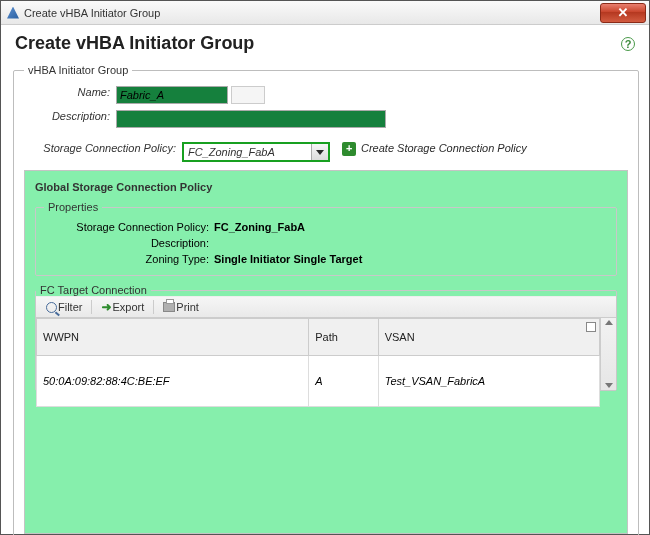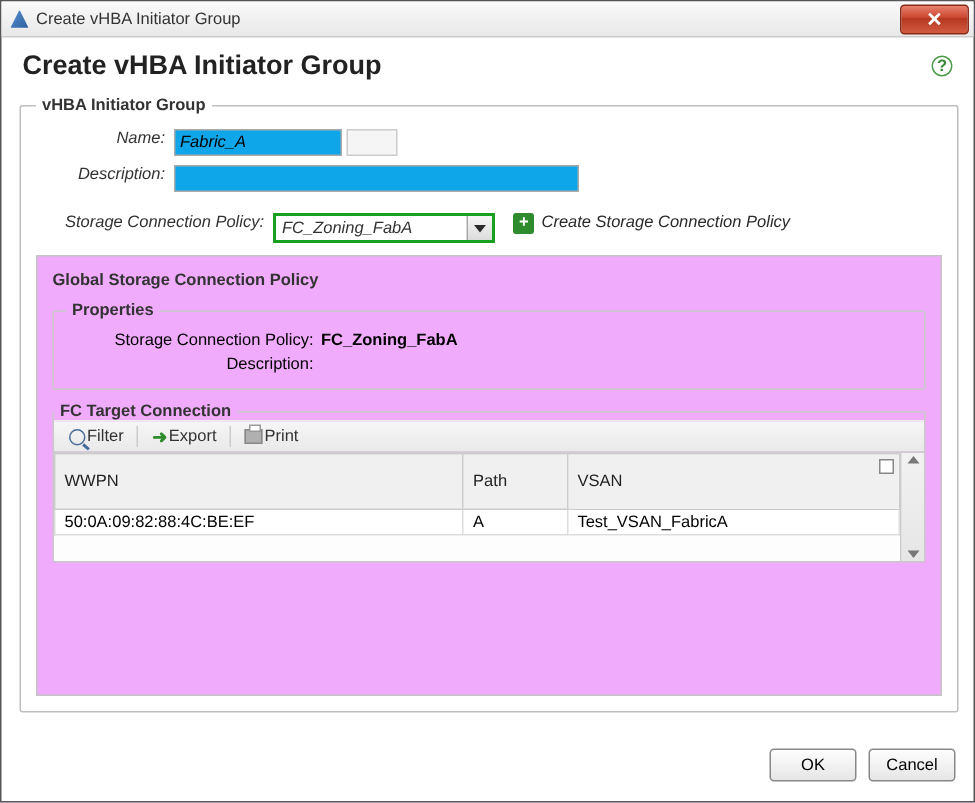--- a/index.html
+++ b/index.html
@@ -75,21 +75,21 @@
     line-height: 13px;
     font-size: 11px;
   }
   fieldset {
     border: 1px solid #bdbdbd;
     border-radius: 2px;
     margin: 0 0 8px 0;
     padding: 10px 10px;
   }
   fieldset > legend {
-    font-weight: bold;
+    font-weight: normal;
     font-size: 11px;
     padding: 0 4px;
     color: #333;
   }
   .row {
     display: flex;
     align-items: flex-start;
     margin-bottom: 6px;
     font-style: italic;
   }
@@ -103,21 +103,21 @@
     width: 158px;
     text-align: right;
     padding-right: 6px;
     color: #333;
   }
   input.text {
     height: 18px;
     border: 1px solid #aaa;
     padding: 0 3px;
     font: inherit;
-    background: #0ea5e9;
+    background: #15803d;
   }
   .name-input {
     width: 112px;
     border: 2px solid #18a020;
     background: #f5fef5;
   }
   .spacer-box {
     width: 34px; height: 18px;
     border: 1px solid #ccc;
     background: #f5f5f5;
@@ -235,22 +235,23 @@
   table.grid th {
     text-align: left;
     background: #f0f0f0;
     border: 1px solid #ccc;
     padding: 12px 6px;
     font-weight: normal;
     color: #222;
   }
   table.grid td {
     border: 1px solid #ddd;
-    padding: 2px 6px;
+    padding: 19px 6px;
     background: #fff;
+    font-style: italic;
   }
   .grid-wrap {
     height: 72px;
     display: flex;
     background: #fdfdfd;
   }
   .grid-body {
     flex: 1;
   }
   .scroll-col {
@@ -286,22 +287,22 @@
     height: 22px;
     border: 1px solid #888;
     border-radius: 3px;
     background: linear-gradient(to bottom,#fdfdfd,#e6e6e6);
     font: inherit;
     cursor: pointer;
   }
   .outer-groove {
     border: 1px solid #c4c4c4;
     padding: 10px 10px 8px 10px;
-    background: #f0abfc;
-    height: 294px;
+    background: #86efac;
+    height: 364px;
     overflow: hidden;
   }
   .top-area {
     padding-left: 0;
     margin-bottom: 12px;
   }
 </style>
 </head>
 <body>
 
@@ -358,20 +359,24 @@
 
         <fieldset class="inner-fs-props">
           <legend>Properties</legend>
           <div class="prop-row">
             <div class="prop-label">Storage Connection Policy:</div>
             <div class="bold">FC_Zoning_FabA</div>
           </div>
           <div class="prop-row">
             <div class="prop-label">Description:</div>
             <div></div>
+          </div>
+          <div class="prop-row">
+            <div class="prop-label">Zoning Type:</div>
+            <div class="bold">Single Initiator Single Target</div>
           </div>
         </fieldset>
 
         <fieldset class="inner-fs-fc">
           <legend>FC Target Connection</legend>
 
           <div class="toolbar">
             <div class="tool-btn">
               <span class="mag-icon"></span>
               <span>Filter</span>

